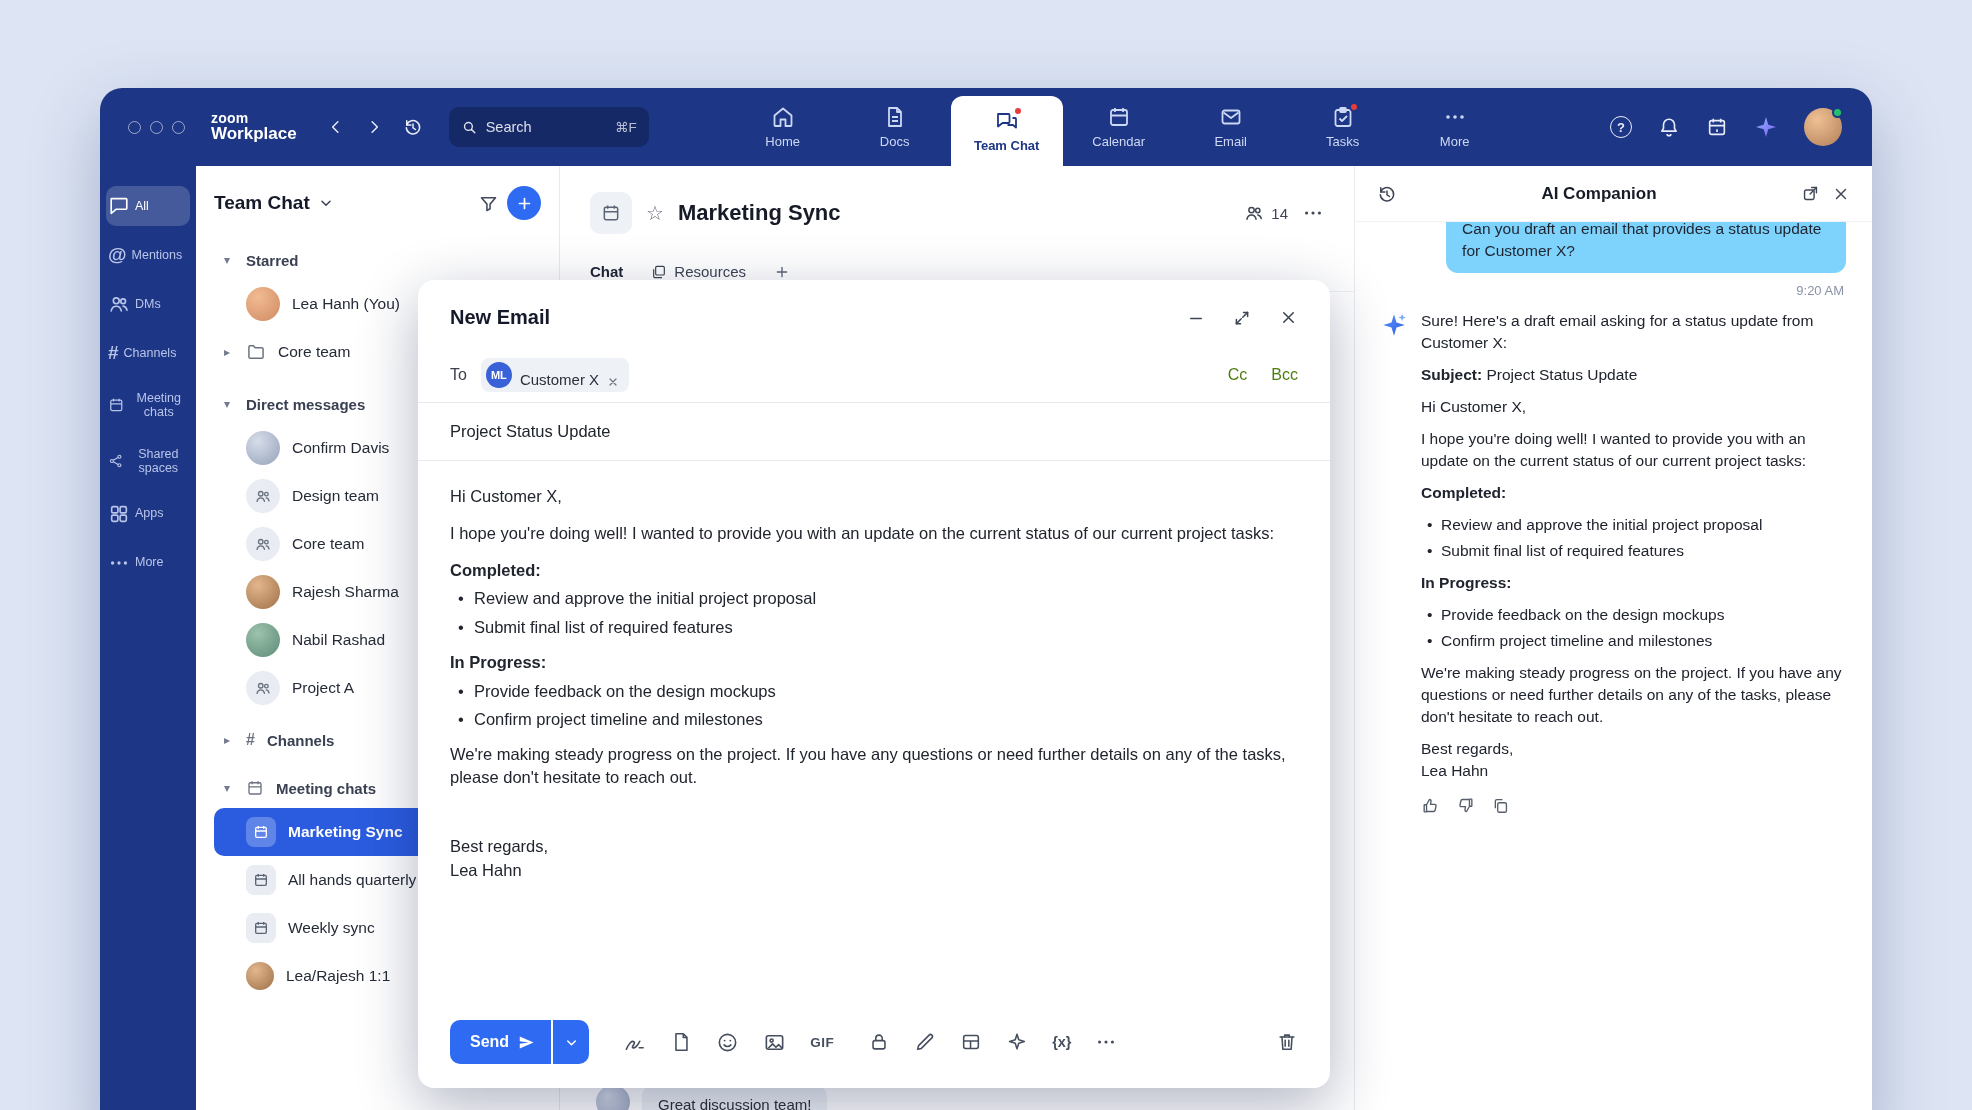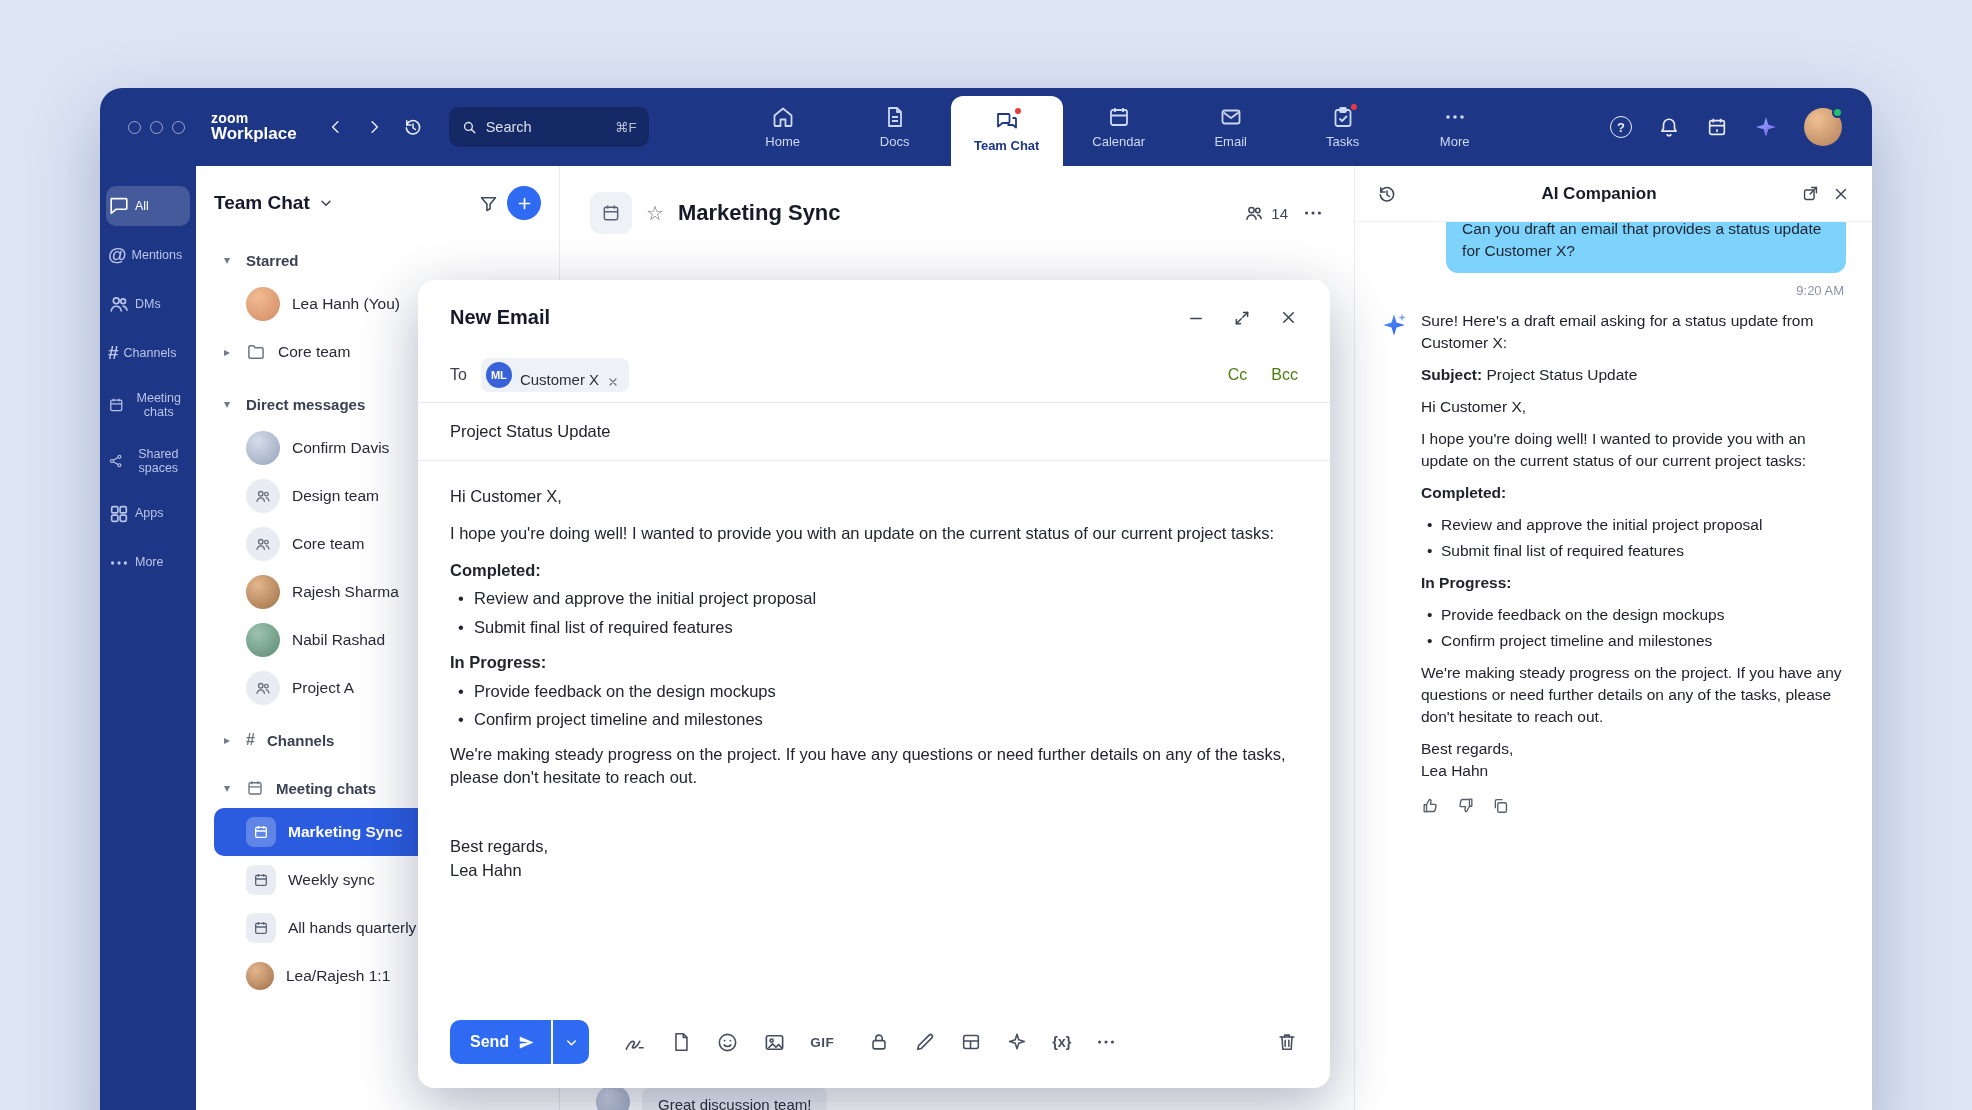--- a/index.html
+++ b/index.html
@@ -472,30 +472,30 @@
           </span>
           <span class="sb-label">Marketing Sync</span>
         </div>
         <div class="sb-row child">
           <span class="meetav">
             <svg width="16" height="16" viewBox="0 0 24 24" fill="none" stroke="currentColor" stroke-width="2" stroke-linejoin="round">
                 <rect x="4" y="5" width="16" height="15" rx="2"></rect>
                 <path d="M8 3v4M16 3v4M4 10.5h16"></path>
               </svg>
           </span>
-          <span class="sb-label">Weekly sync</span>
+          <span class="sb-label">All hands quarterly</span>
         </div>
         <div class="sb-row child">
           <span class="meetav">
             <svg width="16" height="16" viewBox="0 0 24 24" fill="none" stroke="currentColor" stroke-width="2" stroke-linejoin="round">
                 <rect x="4" y="5" width="16" height="15" rx="2"></rect>
                 <path d="M8 3v4M16 3v4M4 10.5h16"></path>
               </svg>
           </span>
-          <span class="sb-label">All hands quarterly</span>
+          <span class="sb-label">Weekly sync</span>
         </div>
         <div class="sb-row child">
           <span class="avatar av-rajesh av-small"></span>
           <span class="sb-label">Lea/Rajesh 1:1</span>
         </div>
       </div>
     </div>
 
     <div class="main">
       <div class="main-header">
@@ -515,20 +515,37 @@
               <circle cx="16.5" cy="9" r="2.6"></circle>
               <path d="M16.5 14.3c2.3.3 3.6 1.7 4.2 4.4"></path>
             </svg>
           <span>14</span>
         </button>
         <button class="iconbtn" style="color:#3f4654">
           <svg width="22" height="22" viewBox="0 0 24 24" fill="currentColor">
               <circle cx="5" cy="12" r="1.7"></circle>
               <circle cx="12" cy="12" r="1.7"></circle>
               <circle cx="19" cy="12" r="1.7"></circle>
+            </svg>
+        </button>
+      </div>
+      <div class="main-tabs">
+        <button class="tab active">
+            <span>Chat</span>
+          </button>
+        <button class="tab">
+          <svg width="16" height="16" viewBox="0 0 24 24" fill="none" stroke="currentColor" stroke-width="1.8" stroke-linejoin="round">
+              <rect x="7" y="3.5" width="13" height="13" rx="2"></rect>
+              <path d="M16.5 20.5H6a2 2 0 0 1-2-2V8"></path>
+            </svg>
+          <span>Resources</span>
+        </button>
+        <button class="tab">
+          <svg width="16" height="16" viewBox="0 0 24 24" fill="none" stroke="#5b6475" stroke-width="2" stroke-linecap="round">
+              <path d="M12 5v14M5 12h14"></path>
             </svg>
         </button>
       </div>
       <div class="behind-msg">
         <span class="avatar av-violet"></span>
         <div class="msg-bubble">Great discussion team!</div>
       </div>
     </div>
 
     <div class="ai-panel">

